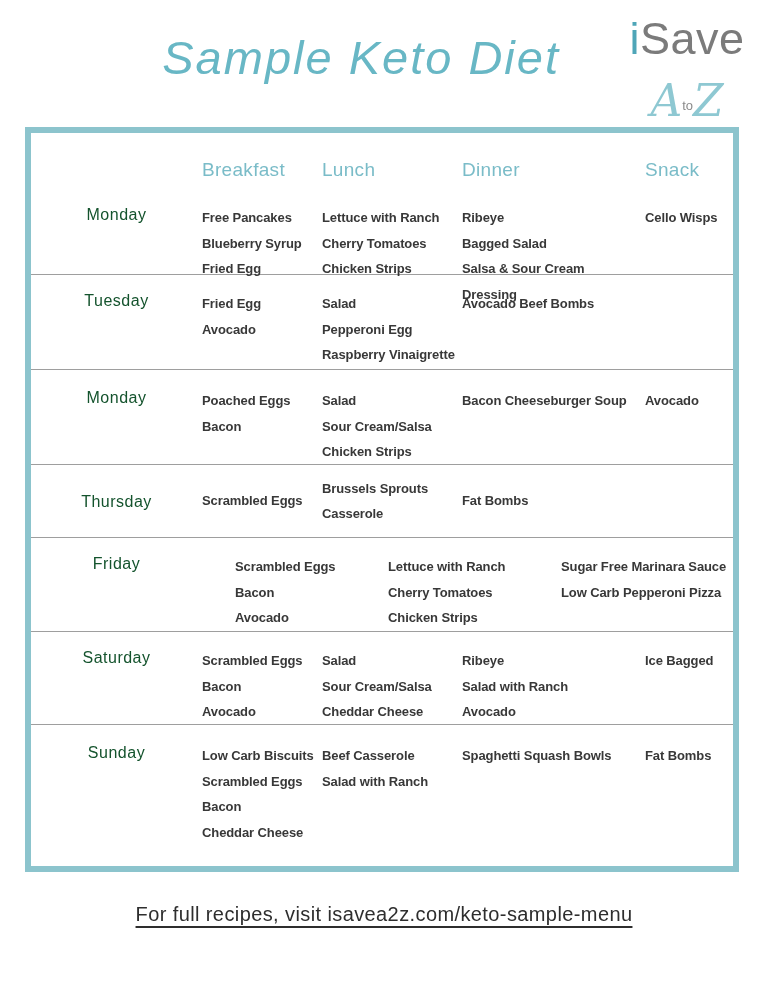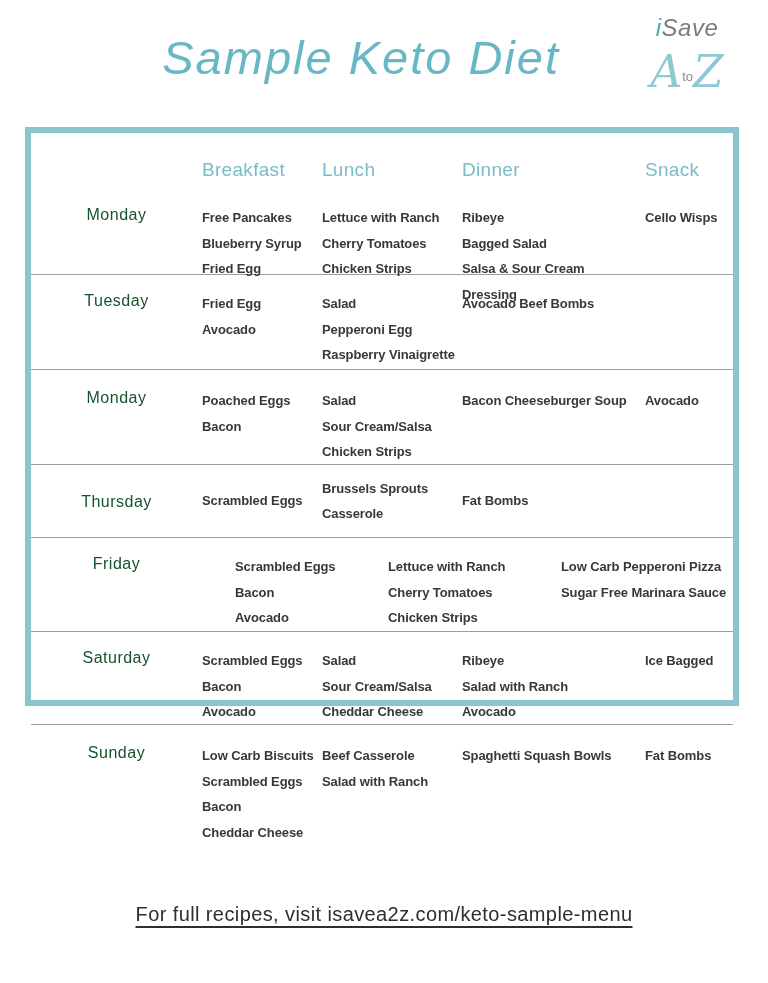--- a/index.html
+++ b/index.html
@@ -19,39 +19,39 @@
     font-style:italic;
     font-size:47px;
     font-weight:400;
     color:#68b7c5;
     letter-spacing:2px;
   }
   .logo {
     position:absolute; right:22px; top:16px; width:118px;
     text-align:center; line-height:1;
   }
-  .logo-top { font-size:24px; letter-spacing:0.5px;font-style:italic; }
+  .logo-top { font-size:45px; letter-spacing:0.5px; }
   .logo-i { color:#4fa6b8; font-weight:400; }
   .logo-save { color:#7b7b7b; font-weight:400; }
   .logo-bottom {
-    margin-top:10px;
+    margin-top:18px;
     font-family:"DejaVu Serif", serif; font-style:italic;
     color:#8ec8d2;
   }
   .logo-a, .logo-z { font-size:44px; }
   .logo-to {
     font-family:"Liberation Sans", sans-serif; font-style:normal;
     font-size:13px; color:#8a8a8a;
     position:relative; top:-6px; letter-spacing:0;
   }
 
   
   .meal-table {
     position:absolute; left:25px; top:127px;
-    width:714px; height:579px;
+    width:714px; height:745px;
     border:6px solid #8cc4cd;
     background:#fff;
   }
   .header-row, .meal-row {
     display:grid;
     grid-template-columns:171px 120px 140px 183px 1fr;
   }
   .header-row { height:60px; padding-top:26px; }
   .header-cell {
     font-size:19px; color:#7abcc8; font-weight:400;
@@ -192,22 +192,22 @@
           <div class="meal-item">Scrambled Eggs</div>
           <div class="meal-item">Bacon</div>
           <div class="meal-item">Avocado</div>
         </div>
         <div class="meal-cell">
           <div class="meal-item">Lettuce with Ranch</div>
           <div class="meal-item">Cherry Tomatoes</div>
           <div class="meal-item">Chicken Strips</div>
         </div>
         <div class="meal-cell">
+          <div class="meal-item">Sugar Free Marinara Sauce</div>
           <div class="meal-item">Low Carb Pepperoni Pizza</div>
-          <div class="meal-item">Sugar Free Marinara Sauce</div>
         </div>
         <div class="meal-cell"></div>
       </div>
       <div class="meal-row">
         <div class="day-cell">Saturday</div>
         <div class="meal-cell">
           <div class="meal-item">Scrambled Eggs</div>
           <div class="meal-item">Bacon</div>
           <div class="meal-item">Avocado</div>
         </div>

